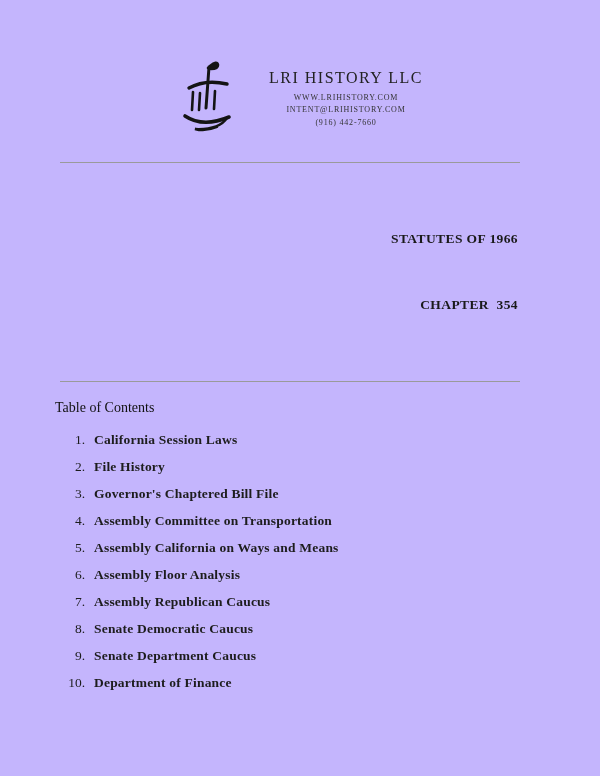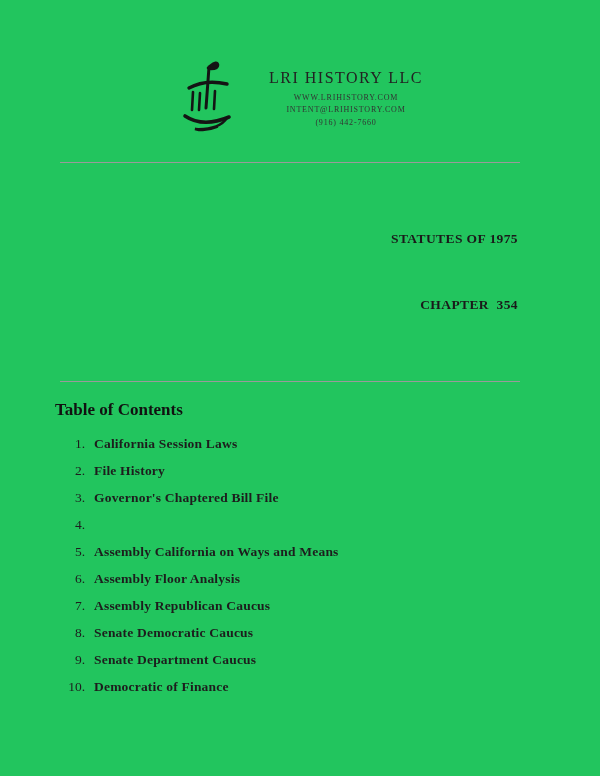--- a/index.html
+++ b/index.html
@@ -1,21 +1,21 @@
 <!DOCTYPE html>
 <html><head>
 <meta charset="utf-8">
 <style>
   * { margin: 0; padding: 0; box-sizing: border-box; }
   html, body { width: 600px; background: #f3f3f3; }
   body { font-family: "Liberation Serif", "DejaVu Serif", serif; color: #1c1c1c; }
   .page {
     width: 600px;
     height: 776px;
-    background: #22c55e;
+    background: #c4b5fd;
     position: relative;
     overflow: hidden;
   }
 
   
   .letterhead {
     display: flex;
     justify-content: center;
     align-items: center;
     gap: 30px;
@@ -55,22 +55,22 @@
     font-size: 13.5px;
     letter-spacing: 0.4px;
     line-height: 1.65;
     color: #1a1a1a;
     white-space: pre-wrap;
   }
 
   
   .toc-title {
     margin: 18px 16px 0 55px;
-    font-size: 17px;
-    font-weight: bold;
+    font-size: 14px;
+    font-weight: normal;
     color: #111;
   }
   .toc-list { margin-top: 16px; }
   .toc-row {
     display: flex;
     align-items: baseline;
     margin-bottom: 11px;
     font-size: 13.5px;
     color: #1d1d1d;
   }
@@ -112,21 +112,21 @@
       <div class="company-name">LRI HISTORY LLC</div>
       <div class="contact-line">WWW.LRIHISTORY.COM</div>
       <div class="contact-line">INTENT@LRIHISTORY.COM</div>
       <div class="contact-line">(916) 442-7660</div>
     </div>
   </div>
 
   <hr class="rule rule-1">
 
   <div class="statute-block">
-    <div>STATUTES OF 1975</div>
+    <div>STATUTES OF 1966</div>
     <div>CHAPTER  354</div>
   </div>
 
   <hr class="rule rule-2">
 
   <div class="toc-title">Table of Contents</div>
 
   <div class="toc-list">
     <div class="toc-row">
       <span class="toc-num">1.</span>
@@ -135,20 +135,21 @@
     <div class="toc-row">
       <span class="toc-num">2.</span>
       <span class="toc-label">File History</span>
     </div>
     <div class="toc-row">
       <span class="toc-num">3.</span>
       <span class="toc-label">Governor's Chaptered Bill File</span>
     </div>
     <div class="toc-row">
       <span class="toc-num">4.</span>
+      <span class="toc-label">Assembly Committee on Transportation</span>
     </div>
     <div class="toc-row">
       <span class="toc-num">5.</span>
       <span class="toc-label">Assembly California on Ways and Means</span>
     </div>
     <div class="toc-row">
       <span class="toc-num">6.</span>
       <span class="toc-label">Assembly Floor Analysis</span>
     </div>
     <div class="toc-row">
@@ -158,17 +159,17 @@
     <div class="toc-row">
       <span class="toc-num">8.</span>
       <span class="toc-label">Senate Democratic Caucus</span>
     </div>
     <div class="toc-row">
       <span class="toc-num">9.</span>
       <span class="toc-label">Senate Department Caucus</span>
     </div>
     <div class="toc-row">
       <span class="toc-num">10.</span>
-      <span class="toc-label">Democratic of Finance</span>
+      <span class="toc-label">Department of Finance</span>
     </div>
   </div>
 
 </div>
 
 </body></html>

